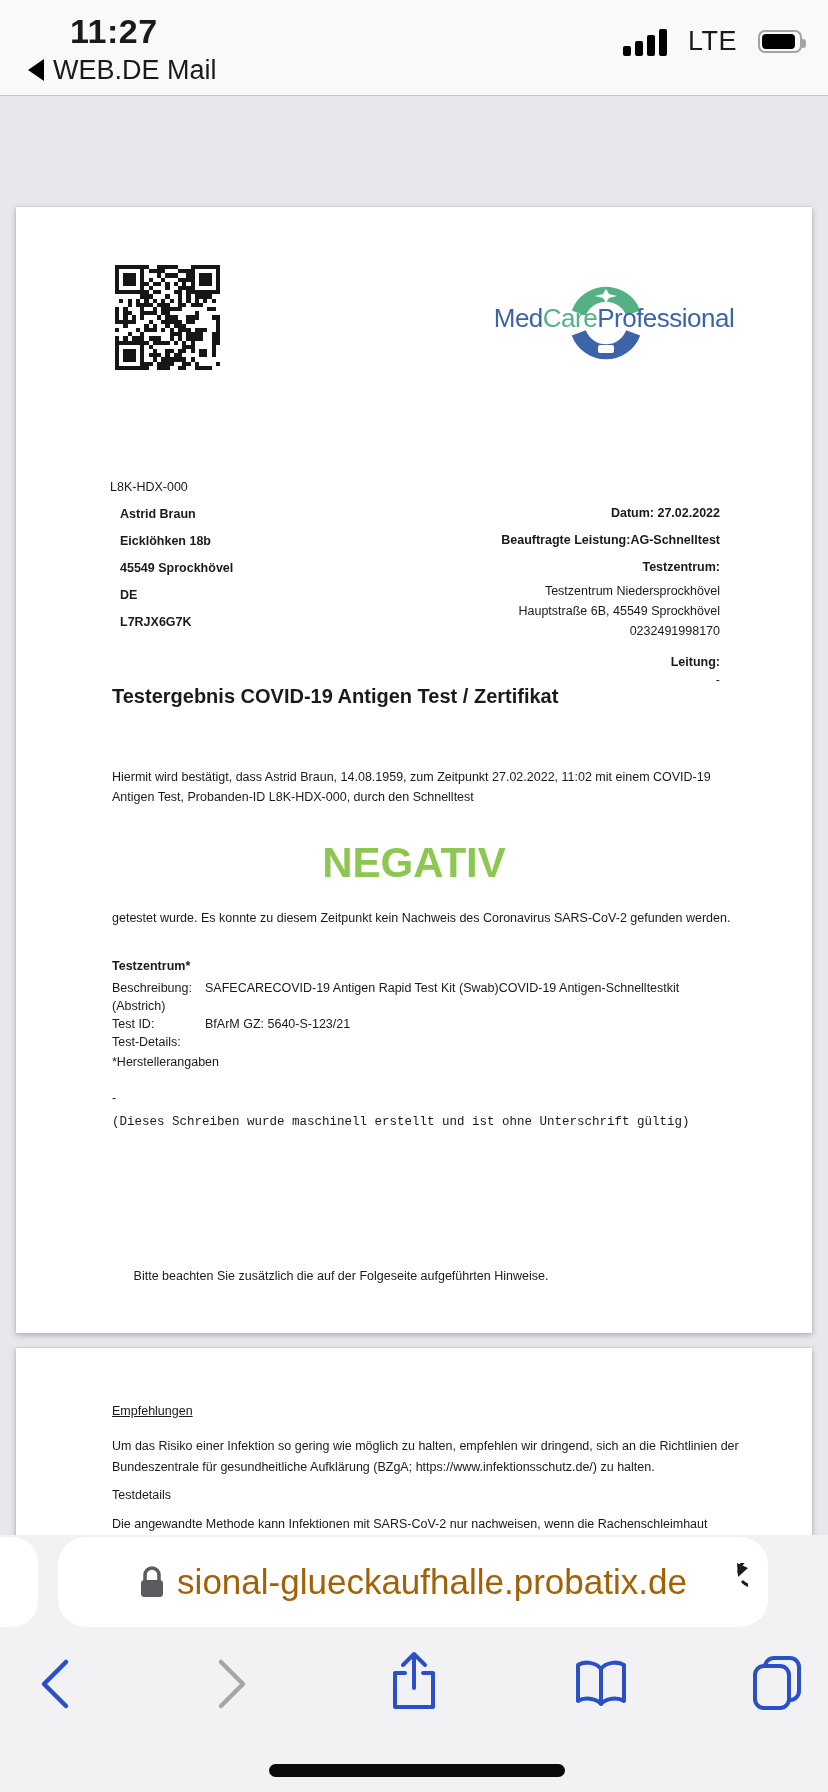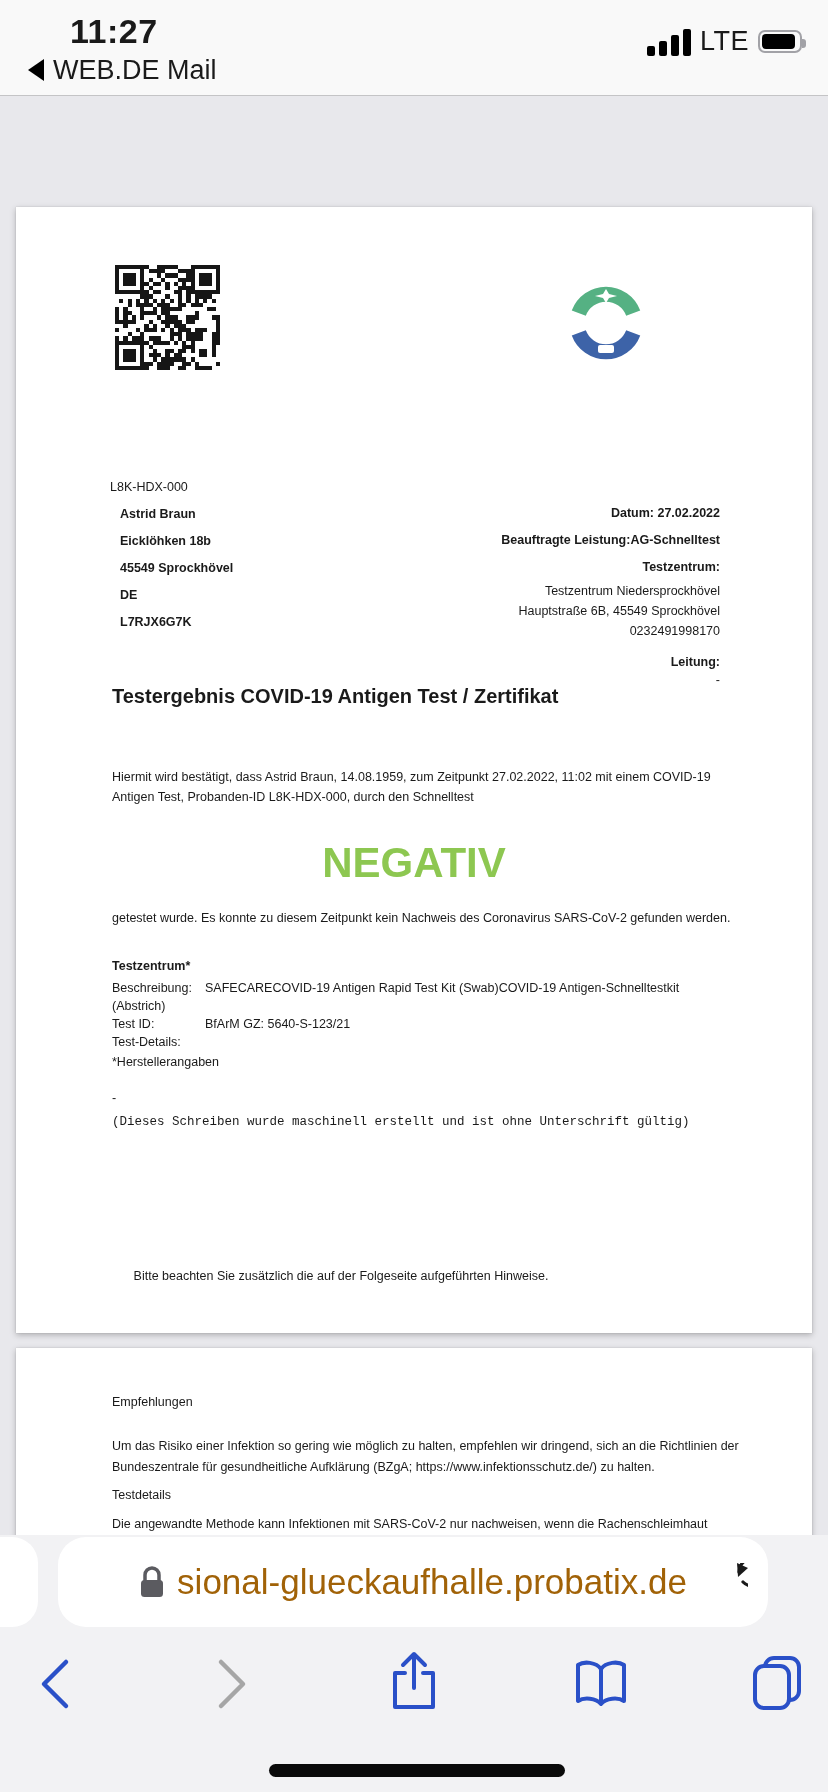--- a/index.html
+++ b/index.html
@@ -9,21 +9,21 @@
     background:#e8e8ec; font-family:"Liberation Sans","DejaVu Sans",sans-serif;
     color:#1a1a1a; margin:0 auto;
   }
   
   #status-bar { position:absolute; left:0; top:0; width:828px; height:96px;
     background:#f9f9f9; border-bottom:1px solid #c4c4c6; z-index:30; }
   .sb-time { position:absolute; left:70px; top:12px; font-size:34px; font-weight:bold; letter-spacing:.5px; }
   .sb-back { position:absolute; left:28px; top:52px; height:36px; display:flex; align-items:center; font-size:27px; }
   .back-tri { width:0; height:0; border-top:11px solid transparent; border-bottom:11px solid transparent;
     border-right:16px solid #000; margin-right:9px; }
-  .sb-right { position:absolute; right:26px; top:26px; display:flex; align-items:center; gap:9px; }
+  .sb-right { position:absolute; right:26px; top:26px; display:flex; align-items:center; gap:21px; }
   .lte { font-size:27px; letter-spacing:.5px; }
   .battery { position:relative; width:44px; height:23px; border:2px solid #a2a2a7; border-radius:7px; }
   .battery .fill { position:absolute; left:2px; top:2px; bottom:2px; width:33px; background:#000; border-radius:4px; }
   .battery .nub { position:absolute; right:-6px; top:7px; width:4px; height:9px; background:#a2a2a7; border-radius:0 3px 3px 0; }
   
   .page { position:absolute; left:16px; width:796px; background:#fff;
     box-shadow:0 2px 6px rgba(0,0,0,.25), 0 0 1px rgba(0,0,0,.2); }
   #page1 { top:207px; height:1126px; }
   #page2 { top:1348px; height:310px; }
   .qr { position:absolute; left:99px; top:58px; width:105px; height:105px; }
@@ -432,20 +432,23 @@
         </svg>
     </div>
 
     <div class="logo">
       <svg class="logo-circle" viewBox="0 0 74 74">
         <path d="M9.8 27.1 A29 29 0 0 1 64.2 27.1" stroke="#55b183" stroke-width="15" fill="none"></path>
         <path d="M9.8 46.9 A29 29 0 0 0 64.2 46.9" stroke="#3d63a8" stroke-width="15" fill="none"></path>
         <path d="M37 3 l3 5 8 2 -8 2 -3 5 -3 -5 -8 -2 8 -2 z" fill="#fff"></path>
         <rect x="29" y="59" width="16" height="8" rx="2" fill="#fff"></rect>
       </svg>
+      <div class="logo-text">
+        <span class="lg-blue">Med</span><span class="lg-green">Care</span><span class="lg-blue">Professional</span>
+      </div>
     </div>
 
     <div class="sender">
       <div class="rid">L8K-HDX-000</div>
       <div class="bold-line">Astrid Braun</div>
       <div class="bold-line">Eicklöhken 18b</div>
       <div class="bold-line">45549 Sprockhövel</div>
       <div class="bold-line">DE</div>
       <div class="bold-line">L7RJX6G7K</div>
     </div>
@@ -489,21 +492,21 @@
       </div>
     </div>
 
     <div class="hersteller">*Herstellerangaben</div>
     <div class="dash-line">-</div>
     <div class="machine-note">(Dieses Schreiben wurde maschinell erstellt und ist ohne Unterschrift gültig)</div>
     <div class="footer-note">Bitte beachten Sie zusätzlich die auf der Folgeseite aufgeführten Hinweise.</div>
   </div>
 
   <div class="page" id="page2">
-    <div class="p2-h" style="top:47px;">Empfehlungen</div>
+    <div class="p2-h" style="top:56px;text-decoration:underline;">Empfehlungen</div>
     <div class="p2-p" style="top:88px;">
       <div>Um das Risiko einer Infektion so gering wie möglich zu halten, empfehlen wir dringend, sich an die Richtlinien der</div>
       <div>Bundeszentrale für gesundheitliche Aufklärung (BZgA; https://www.infektionsschutz.de/) zu halten.</div>
     </div>
     <div class="p2-h" style="top:140px;">Testdetails</div>
     <div class="p2-p" style="top:166px;">Die angewandte Methode kann Infektionen mit SARS-CoV-2 nur nachweisen, wenn die Rachenschleimhaut</div>
   </div>
 
   <div id="bottom-bar">
     <div class="pill-left"></div>

